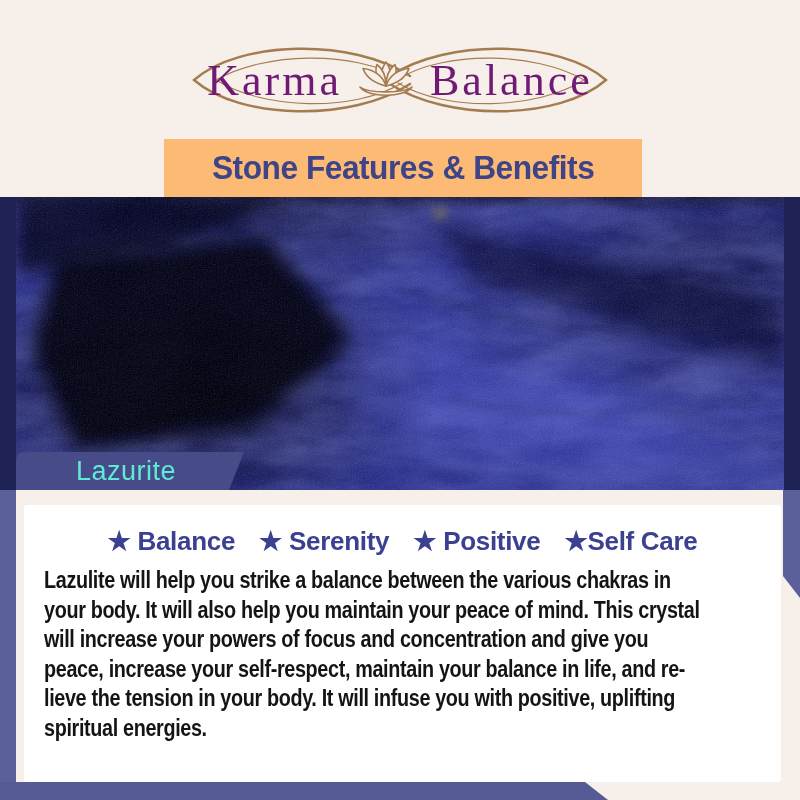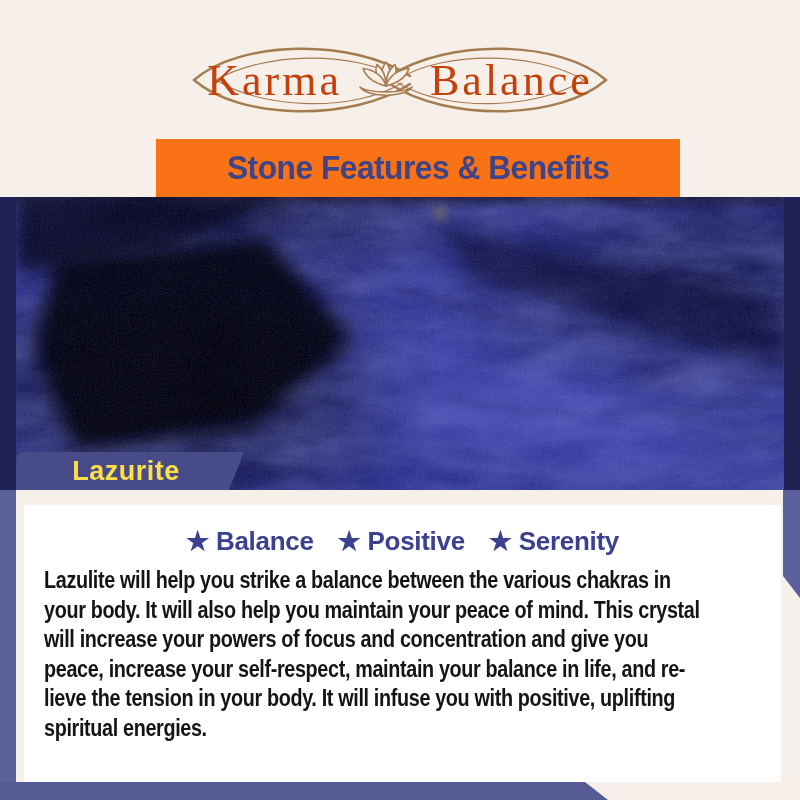--- a/index.html
+++ b/index.html
@@ -7,46 +7,46 @@
     position:relative;width:800px;height:800px;overflow:hidden;
     background:#f7efe9;font-family:"Liberation Sans",sans-serif;
   }
   
   .logo-wrap{position:absolute;left:0;top:30px;width:800px;height:100px;
     display:flex;align-items:center;justify-content:center;}
   .logo-inner{position:relative;width:460px;height:96px;display:flex;
     align-items:center;justify-content:center;gap:10px;}
   .logo-swash{position:absolute;left:0;top:0;width:460px;height:96px;}
   .logo-word{position:relative;font-family:"Liberation Serif",serif;
-    font-size:44px;color:#c2410c;letter-spacing:3px;z-index:2;}
+    font-size:44px;color:#701a75;letter-spacing:3px;z-index:2;}
   .lotus{position:relative;z-index:3;margin:0 2px;}
   
-  .title-box{position:absolute;left:156px;top:139px;width:524px;height:58px;
-    background:#f97316;display:flex;align-items:center;justify-content:center;}
+  .title-box{position:absolute;left:164px;top:139px;width:478px;height:58px;
+    background:#fdba74;display:flex;align-items:center;justify-content:center;}
   .title-text{font-size:33px;font-weight:700;color:#3e4487;letter-spacing:-0.5px;
     transform:scaleX(0.96);}
   
   .border-navy{position:absolute;top:197px;width:16px;height:293px;background:#1d2153;}
   .border-navy.left{left:0;}
   .border-navy.right{left:784px;}
   .rock{position:absolute;left:16px;top:197px;width:768px;height:293px;overflow:hidden;
     background:
       linear-gradient(180deg, rgba(8,9,35,0.85) 0px, rgba(8,9,35,0) 14px),
       radial-gradient(ellipse 430px 240px at 21% 63%, rgba(2,3,15,0.92), rgba(2,3,15,0) 62%),
       radial-gradient(ellipse 520px 170px at 28% 0%, rgba(4,6,28,0.8), rgba(4,6,28,0) 60%),
       radial-gradient(ellipse 430px 210px at 90% 28%, rgba(8,10,45,0.65), rgba(8,10,45,0) 65%),
       radial-gradient(ellipse 520px 270px at 76% 78%, rgba(58,66,170,0.8), rgba(58,66,170,0) 72%),
       linear-gradient(160deg,#30359e 0%,#272c88 45%,#202474 100%);}
   .rock svg{position:absolute;left:0;top:0;width:100%;height:100%;}
   
   .stone-banner{position:absolute;left:16px;top:452px;width:228px;height:38px;
     background:#474c88;z-index:5;
     clip-path:path('M10 0 H228 L213 38 H0 V10 Q0 0 10 0 Z');
     display:flex;align-items:center;justify-content:center;}
-  .stone-banner-text{color:#fde047;font-weight:700;font-size:27px;letter-spacing:0.5px;
+  .stone-banner-text{color:#5eead4;font-weight:400;font-size:27px;letter-spacing:0.5px;
     transform:translateX(-4px);}
   
   .ribbon-left{position:absolute;left:0;top:490px;width:16px;height:310px;background:#5b609b;}
   .ribbon-right{position:absolute;left:783px;top:490px;width:17px;height:108px;background:#5b609b;
     clip-path:polygon(0 0,100% 0,100% 100%,0 calc(100% - 22px));}
   .bottom-band{position:absolute;left:0;top:782px;width:608px;height:18px;background:#565b96;
     clip-path:polygon(0 0,calc(100% - 23px) 0,100% 100%,0 100%);}
   
   .card{position:absolute;left:24px;top:505px;width:757px;height:277px;background:#ffffff;
     border-radius:3px;z-index:4;}
@@ -134,22 +134,23 @@
     <span class="stone-banner-text">Lazurite</span>
   </div>
 
   <div class="ribbon-left"></div>
   <div class="ribbon-right"></div>
   <div class="bottom-band"></div>
 
   <div class="card">
     <div class="features-row">
       <span>★ Balance</span>
+      <span>★ Serenity</span>
       <span>★ Positive</span>
-      <span>★ Serenity</span>
+      <span>★Self Care</span>
     </div>
     <div class="description">
       <div class="desc-line">Lazulite will help you strike a balance between the various chakras in</div>
       <div class="desc-line">your body. It will also help you maintain your peace of mind. This crystal</div>
       <div class="desc-line">will increase your powers of focus and concentration and give you</div>
       <div class="desc-line">peace, increase your self-respect, maintain your balance in life, and re-</div>
       <div class="desc-line">lieve the tension in your body. It will infuse you with positive, uplifting</div>
       <div class="desc-line">spiritual energies.</div>
     </div>
   </div>

